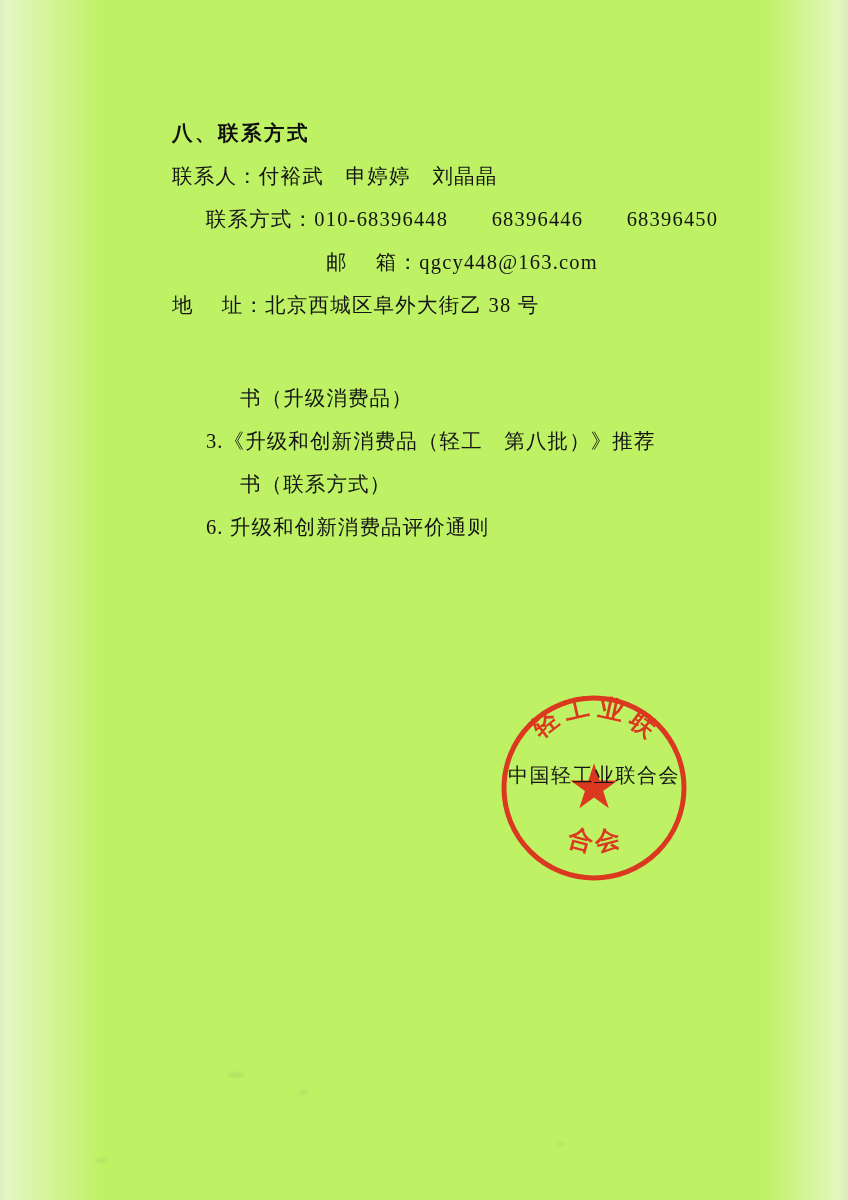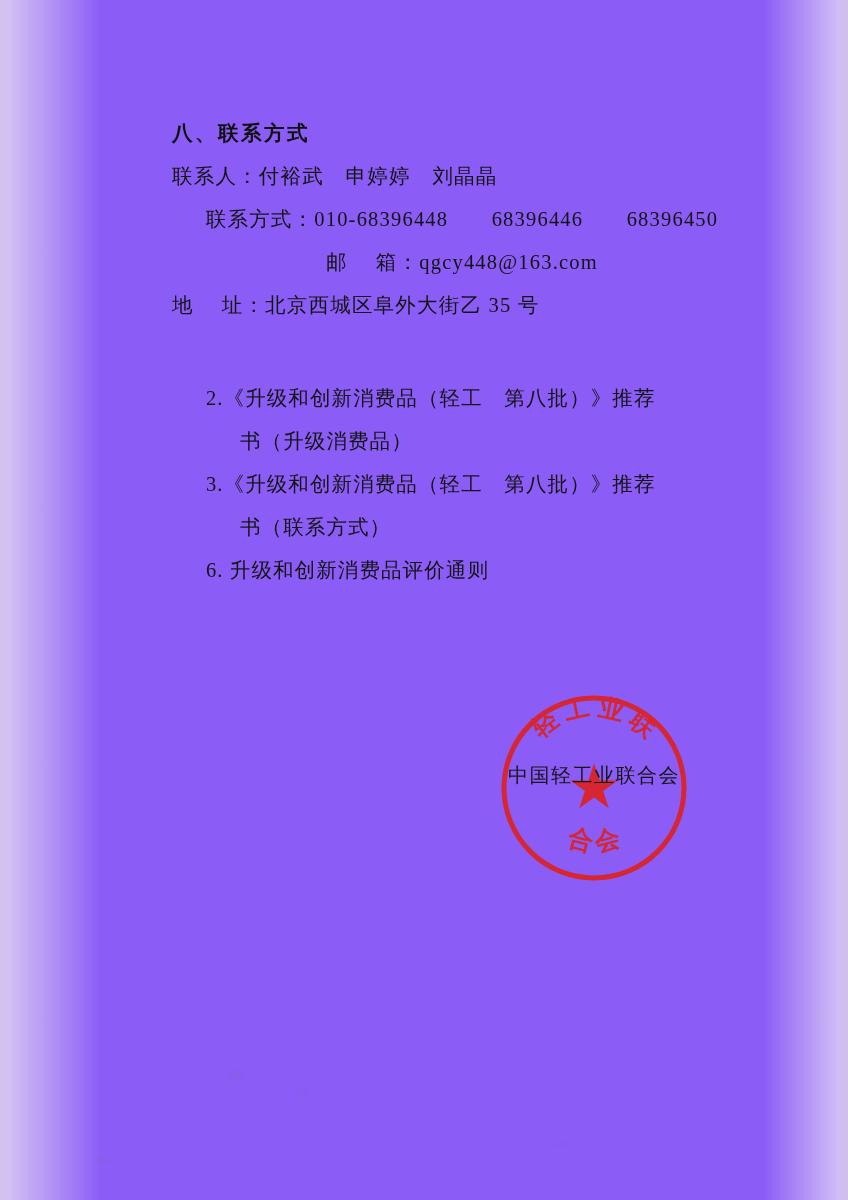--- a/index.html
+++ b/index.html
@@ -11,21 +11,21 @@
     width: 848px;
     height: 1200px;
     position: relative;
     font-family: "Liberation Serif", "DejaVu Serif", serif;
     color: #1a1a1a;
     overflow: hidden;
   }
   .page {
     position: absolute;
     inset: 0;
-    background: #8b5cf6;
+    background: #bef264;
   }
   
   .paper-tint {
     position: absolute;
     inset: 0;
     background:
       linear-gradient(90deg, rgba(250,249,245,0.7) 0%, rgba(255,255,255,0) 12%),
       linear-gradient(270deg, rgba(250,249,245,0.7) 0%, rgba(255,255,255,0) 10%);
     pointer-events: none;
   }
@@ -148,27 +148,26 @@
   <div class="content">
 
     <div class="section-heading">八、联系方式</div>
 
     <div class="doc-line">联系人：付裕武　申婷婷　刘晶晶</div>
 
     <div class="doc-line mono-ish">联系方式：010-68396448　　68396446　　68396450</div>
 
     <div class="doc-line mono-ish">邮　 箱：qgcy448@163.com</div>
 
-    <div class="doc-line">地　 址：北京西城区阜外大街乙 35 号</div>
+    <div class="doc-line">地　 址：北京西城区阜外大街乙 38 号</div>
 
     <div class="gap-block"></div>
 
     <div class="attach-block">
 
-      <div class="attach-line indent-1">2.《升级和创新消费品（轻工　第八批）》推荐</div>
 
       <div class="attach-line indent-2">书（升级消费品）</div>
 
       <div class="attach-line indent-1">3.《升级和创新消费品（轻工　第八批）》推荐</div>
 
       <div class="attach-line indent-2">书（联系方式）</div>
 
       <div class="attach-line indent-1">6. 升级和创新消费品评价通则</div>
     </div>
   </div>

